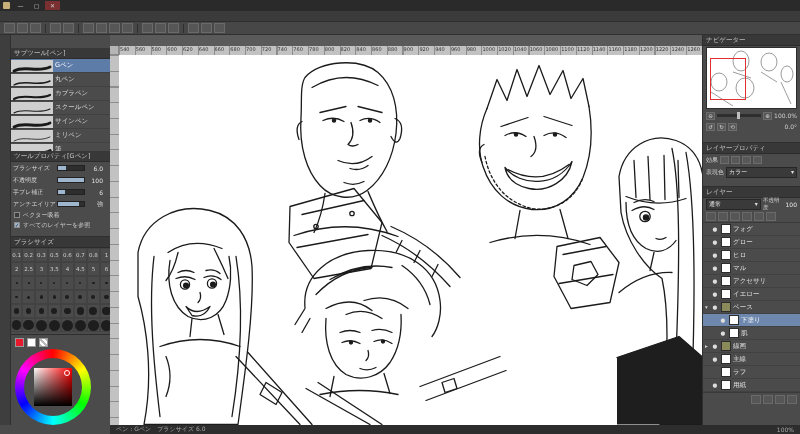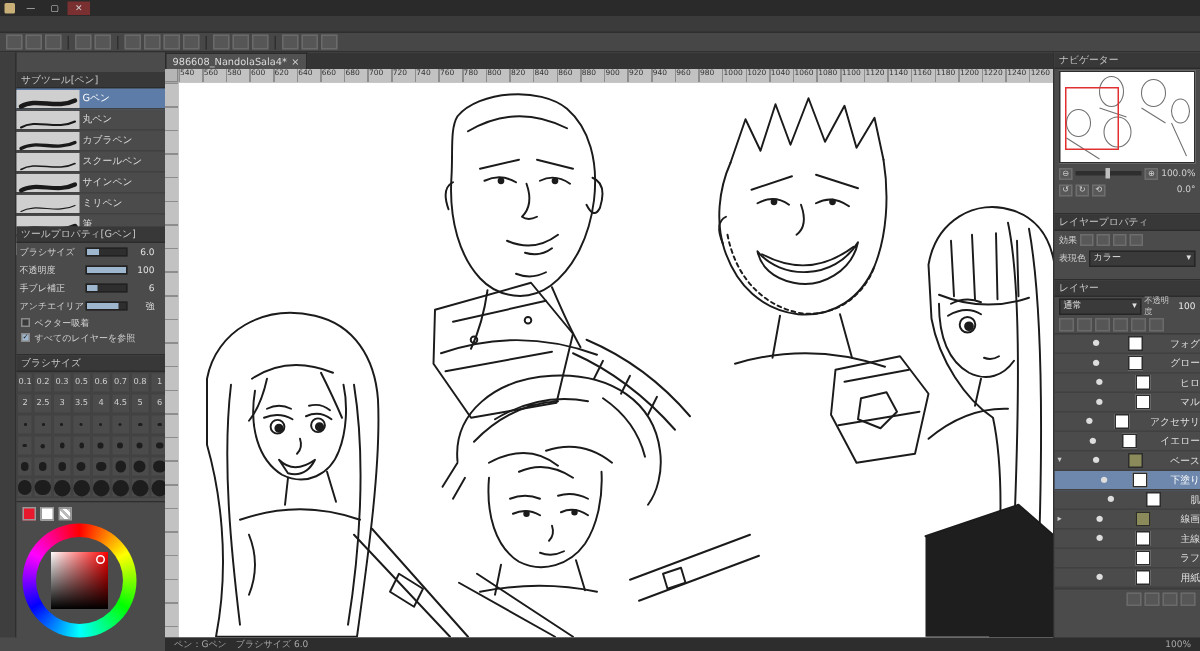--- a/index.html
+++ b/index.html
@@ -92,21 +92,21 @@
     padding:0 2px;display:flex;justify-content:space-between;color:#e0e0e0;}
   .blendrow{display:flex;align-items:center;gap:2px;height:12px;padding:0 3px;}
   .blendbox{width:52px;height:9px;background:#3a3a3a;border:1px solid #262626;font-size:6px;line-height:8px;
     padding:0 2px;display:flex;justify-content:space-between;color:#e0e0e0;}
   .oplabel{font-size:5.5px;color:#c8c8c8;}
   .opval{font-size:6px;color:#e8e8e8;margin-left:auto;}
   .ltools{display:flex;align-items:center;gap:2px;height:12px;padding:0 3px;border-bottom:1px solid #3a3a3a;}
   .ltool{width:10px;height:9px;background:#565656;border:1px solid #6a6a6a;box-sizing:border-box;
     font-size:6px;line-height:8px;text-align:center;color:#d0d0d0;}
   .llist{height:169px;overflow:hidden;}
-  .lrow{display:flex;align-items:center;height:13px;border-bottom:1px solid #414141;padding-left:2px;box-sizing:border-box;justify-content:space-between;}
+  .lrow{display:flex;align-items:center;height:13px;border-bottom:1px solid #414141;padding-left:2px;box-sizing:border-box;}
   .lrow .arrow{width:6px;font-size:5.5px;color:#cfcfcf;}
   .lrow .arrow::before{content:"";}
   .lrow.folder .arrow::before{content:"\25B8";}
   .lrow.folder.expanded .arrow::before{content:"\25BE";}
   .lrow .eye{width:8px;font-size:5.5px;color:#ddd;text-align:center;}
   .lrow .eye::before{content:"";}
   .lrow.visible .eye::before{content:"\25CF";}
   .lrow .thumb{width:10px;height:10px;background:#fff;border:1px solid #2c2c2c;margin:0 2px;box-sizing:border-box;}
   .lrow.folder .thumb{background:#8a8a5a;}
   .lrow .lname{font-size:6.5px;color:#e0e0e0;white-space:nowrap;overflow:hidden;}
@@ -430,26 +430,20 @@
         <div class="svbox">
           <span class="svmark"></span>
         </div>
       </div>
     </div>
 
   </div>
 </div>
 
 <div class="canvasarea">
-  <div class="tabbar">
-    <span class="doctab">
-      <span>986608_NandolaSala4*</span>
-      <span>×</span>
-    </span>
-  </div>
   <div class="rcorner"></div>
   <div class="rulertop">
       <span class="rlab" style="left: 0px;">540</span>
       <span class="rlab" style="left: 15.7568px;">560</span>
       <span class="rlab" style="left: 31.5135px;">580</span>
       <span class="rlab" style="left: 47.2703px;">600</span>
       <span class="rlab" style="left: 63.027px;">620</span>
       <span class="rlab" style="left: 78.7838px;">640</span>
       <span class="rlab" style="left: 94.5405px;">660</span>
       <span class="rlab" style="left: 110.297px;">680</span>

